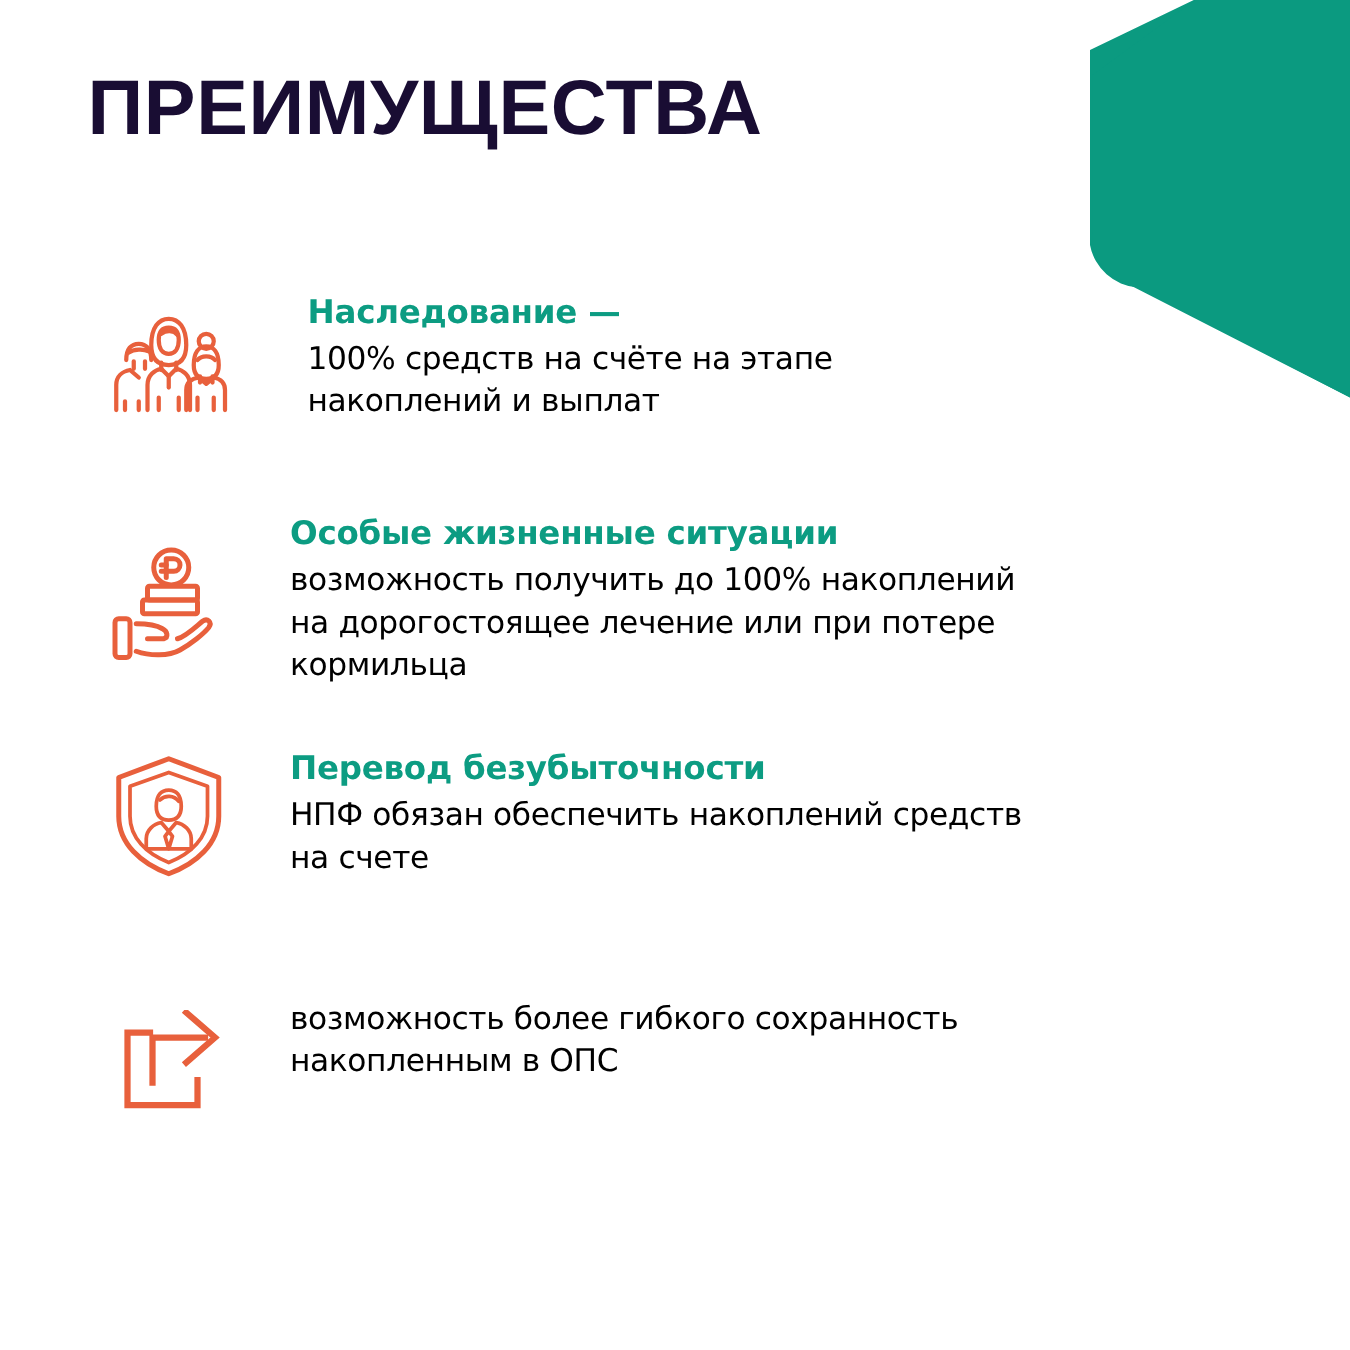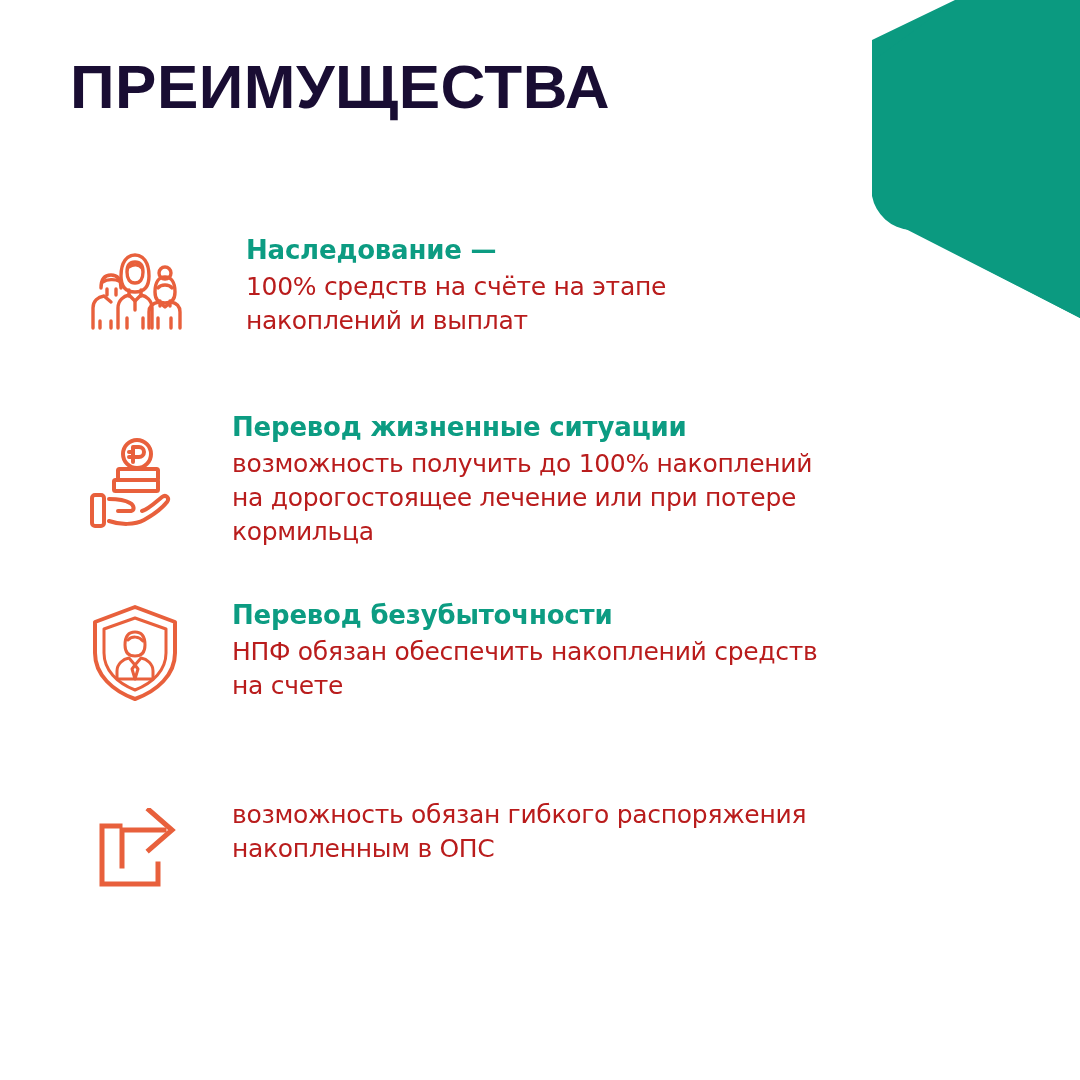--- a/index.html
+++ b/index.html
@@ -67,21 +67,21 @@
     line-height:1.28;
     color:#0C9C82;
     margin-bottom:3px;
     letter-spacing:-0.2px;
   }
   .benefit-body {
     font-family:"DejaVu Sans", sans-serif;
     font-weight:400;
     font-size:25px;
     line-height:1.35;
-    color:#b91c1c;
+    color:#000000;
     letter-spacing:-0.3px;
     white-space:pre-line;
   }
 
   
   .row-1 { margin-bottom:68px; }
   .row-1 .benefit-text { padding-left:56px; padding-top:0px; }
   .row-1 .benefit-icon { margin-top:6px; }
   .row-2 { margin-bottom:46px; }
   .row-2 .benefit-icon { margin-top:14px; }
@@ -147,21 +147,21 @@
 
           <rect x="31" y="32" width="40" height="11" rx="1.5"></rect>
           <rect x="27" y="43" width="44" height="11" rx="1.5"></rect>
 
           <rect x="5" y="58" width="12" height="31" rx="3"></rect>
           <path d="M22 62 C30 62 38 63 43 66 C47 68 48 73 44 74 L31 74"></path>
           <path d="M22 84 C33 88 48 88 57 83 C66 78 76 70 80 65 C83 61 79 57 75 60 C70 64 62 72 55 74"></path>
         </svg>
       </div>
       <div class="benefit-text">
-        <div class="benefit-title">Перевод жизненные ситуации</div>
+        <div class="benefit-title">Особые жизненные ситуации</div>
         <div class="benefit-body">возможность получить до 100% накоплений
 на дорогостоящее лечение или при потере
 кормильца</div>
       </div>
     </div>
 
     <div class="benefit-row row-3">
       <div class="benefit-icon">
         <svg width="96" height="100" viewBox="0 0 96 100" fill="none" stroke="#E8603C" stroke-width="4" stroke-linecap="round" stroke-linejoin="round">
 
@@ -189,19 +189,19 @@
         <svg width="94" height="88" viewBox="0 0 94 88" fill="none" stroke="#E8603C" stroke-width="5" stroke-linecap="square" stroke-linejoin="miter">
 
           <path d="M32 18 L14 18 L14 76 L70 76 L70 56"></path>
 
           <path d="M34 58 L34 22 L76 22"></path>
 
           <path d="M61 2 L84 22 L61 42"></path>
         </svg>
       </div>
       <div class="benefit-text">
-        <div class="benefit-body">возможность обязан гибкого распоряжения
+        <div class="benefit-body">возможность более гибкого сохранность
 накопленным в ОПС</div>
       </div>
     </div>
 
   </div>
 </div>
 
 </body></html>

